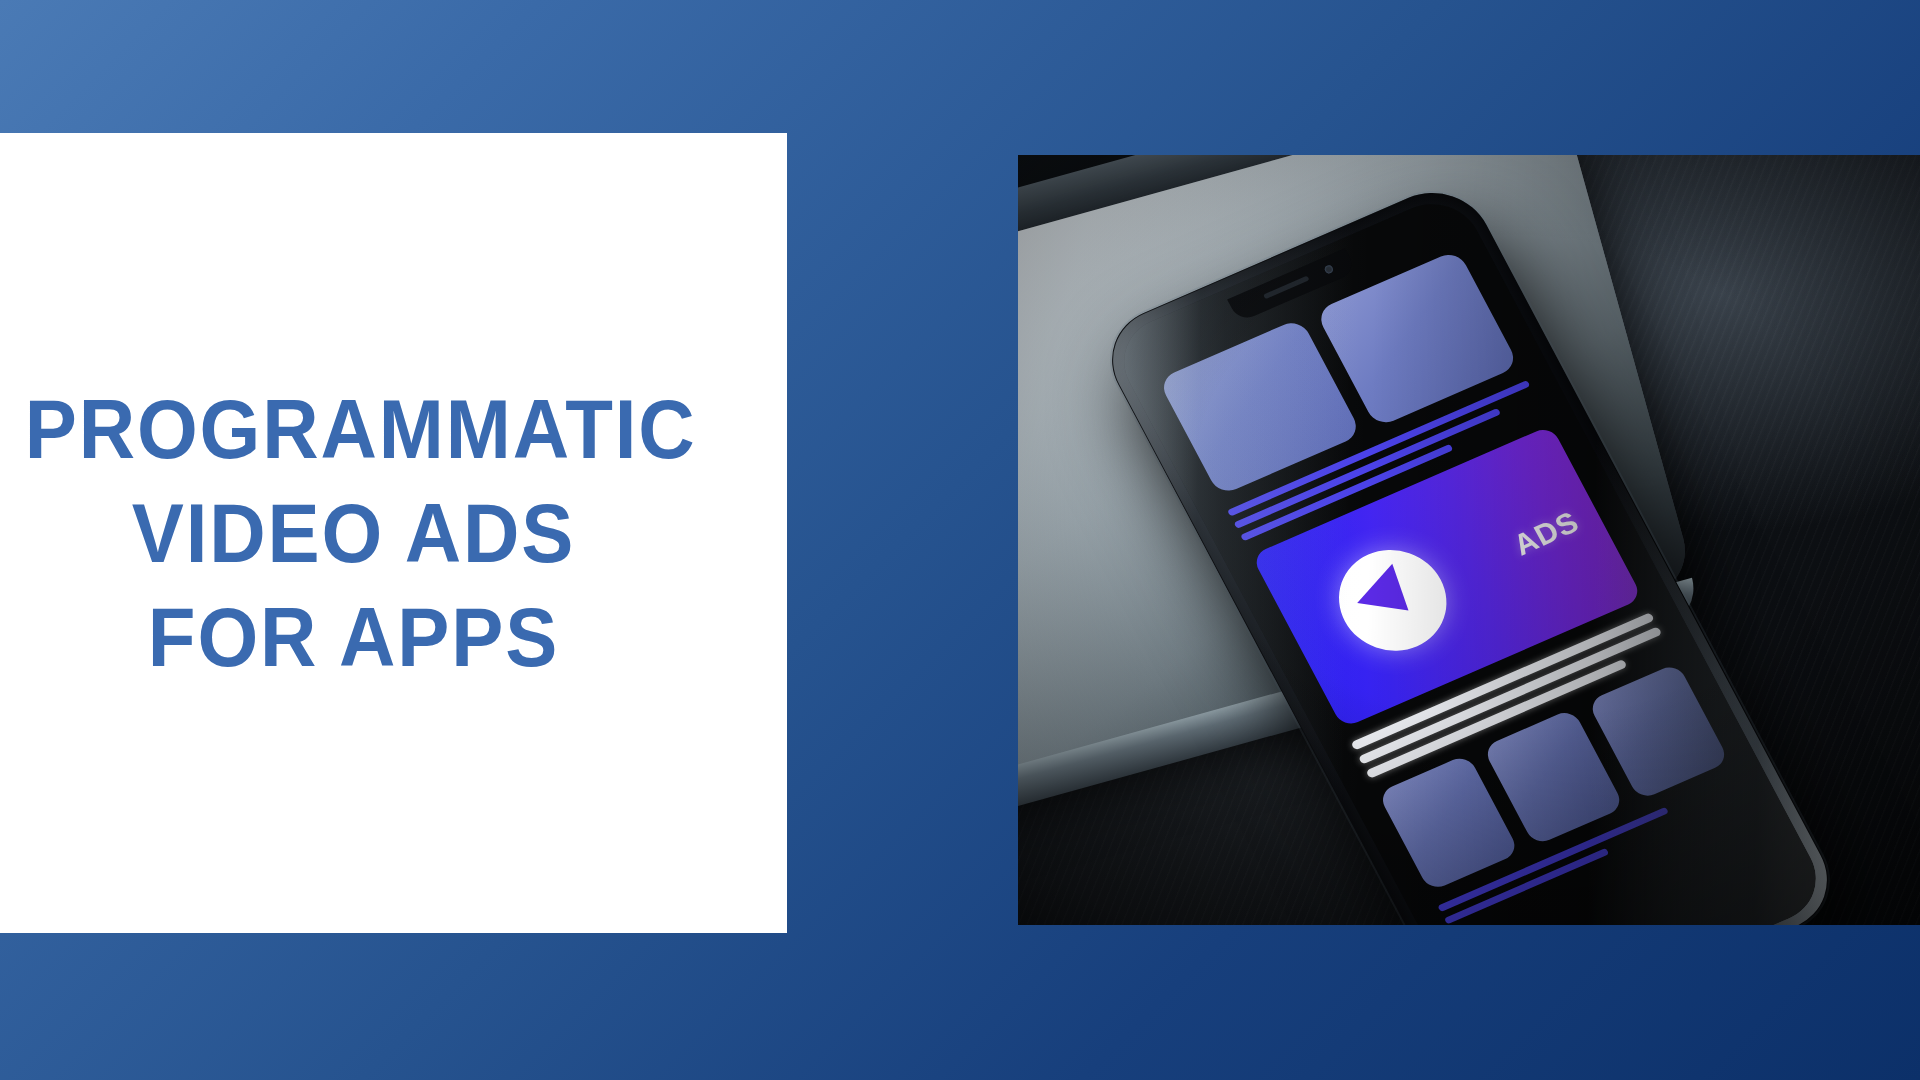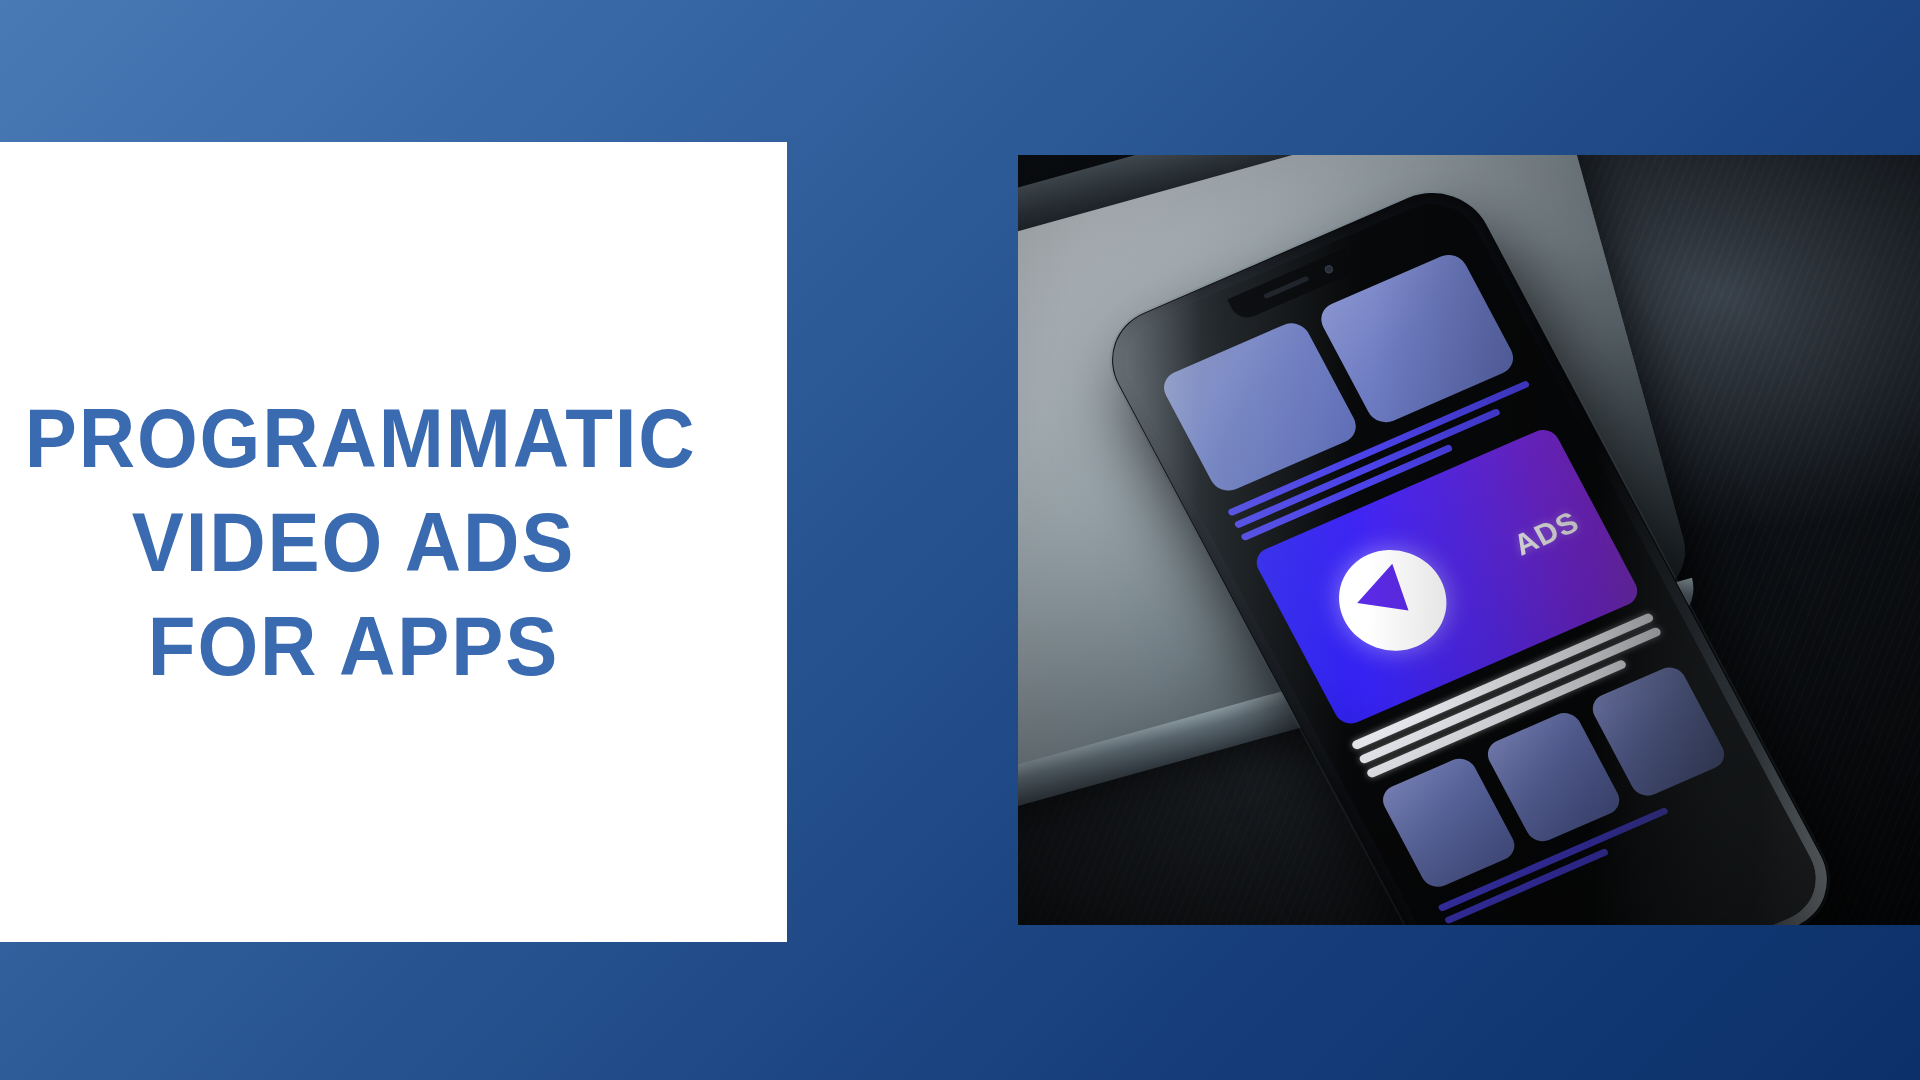--- a/index.html
+++ b/index.html
@@ -16,21 +16,21 @@
     width: 1920px;
     height: 1080px;
     background: linear-gradient(135deg, #4a7ab5 0%, #3a6aa8 18%, #26538f 48%, #173f7c 72%, #0c3069 100%);
     overflow: hidden;
   }
 
   
   #white-panel {
     position: absolute;
     left: 0;
-    top: 142px;
+    top: 133px;
     width: 787px;
     height: 800px;
     background: #ffffff;
     display: flex;
     align-items: center;
     justify-content: center;
   }
 
   #title-block {
     width: 100%;

